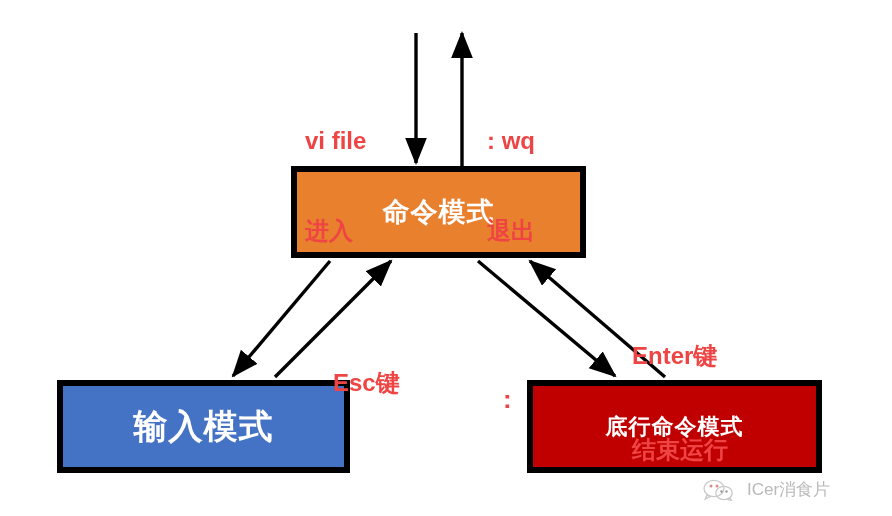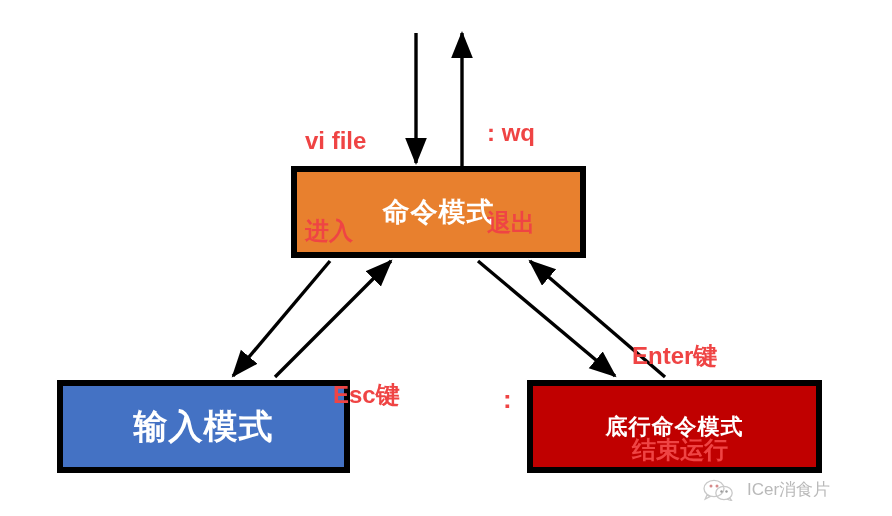--- a/index.html
+++ b/index.html
@@ -62,23 +62,23 @@
   }
   .edge-label {
     position: absolute;
     color: #ef4444;
     font-weight: bold;
     font-size: 24px;
     line-height: 1.25;
     white-space: pre;
   }
   #label-enter-vi   { left: 305px; top: 66px;  }
-  #label-exit-wq    { left: 487px; top: 58px;  text-align: right; }
+  #label-exit-wq    { left: 487px; top: 66px;  text-align: right; }
   #label-input-iao  { left: 141px; top: 288px; }
-  #label-esc        { left: 333px; top: 320px; }
+  #label-esc        { left: 333px; top: 308px; }
   #label-colon      { left: 503px; top: 318px; font-size: 26px; }
   #label-enter-key  { left: 632px; top: 278px; line-height: 1.3; }
 
   #watermark {
     position: absolute;
     left: 703px;
     top: 478px;
     display: flex;
     align-items: center;
     gap: 14px;

